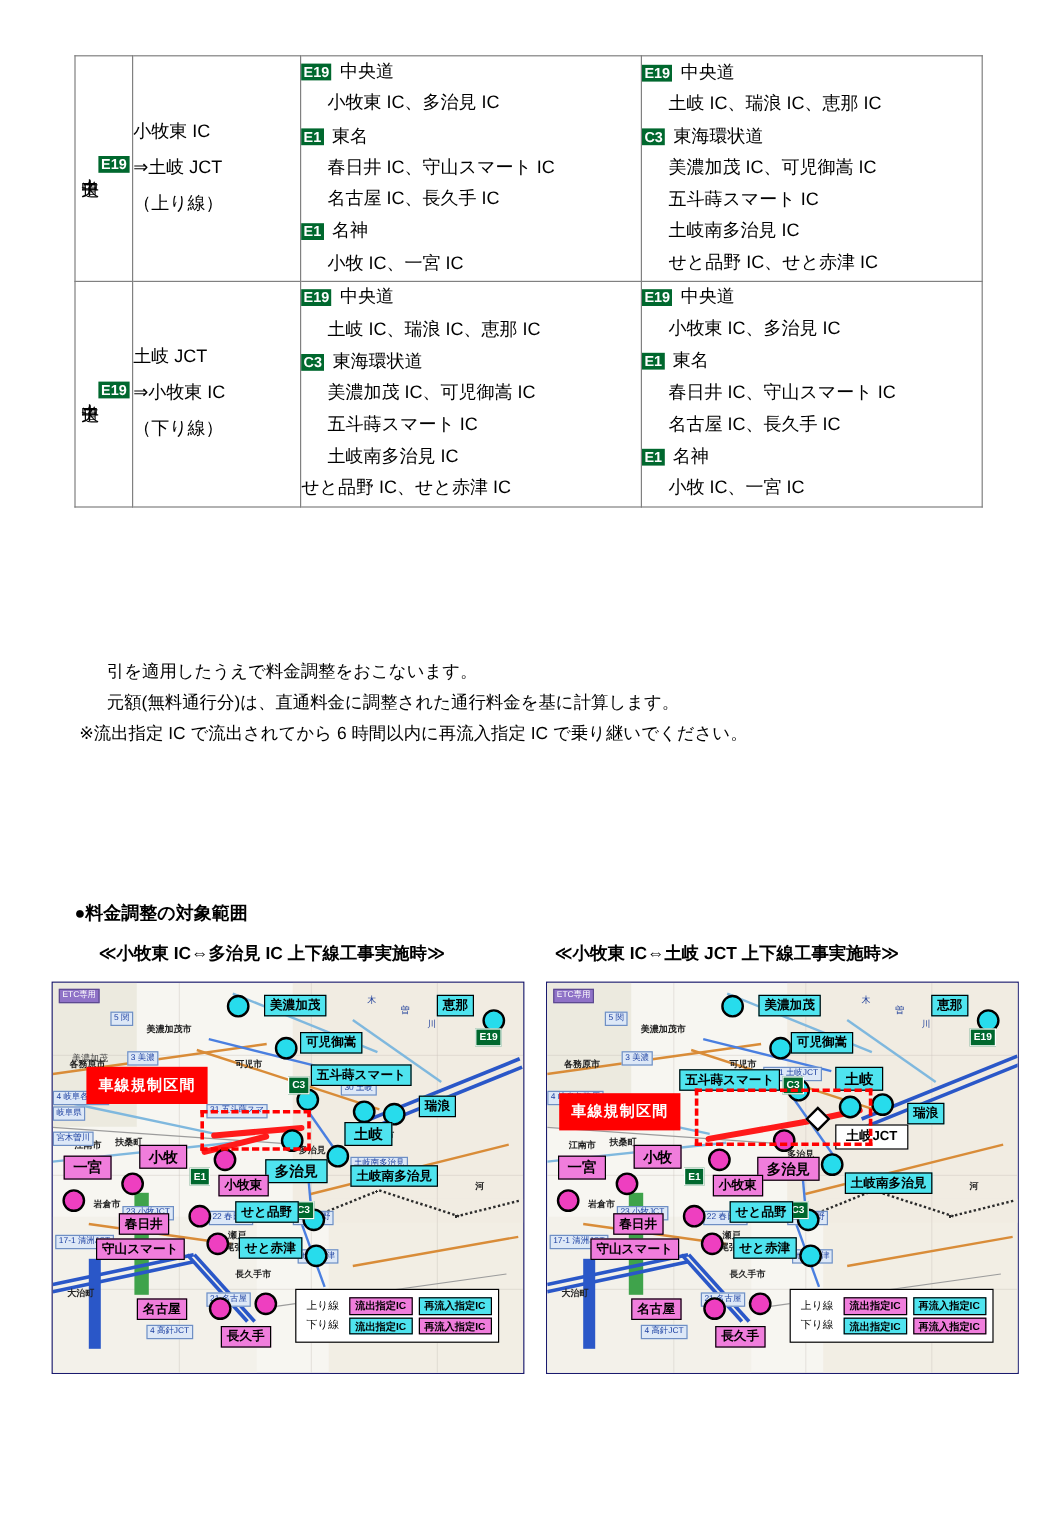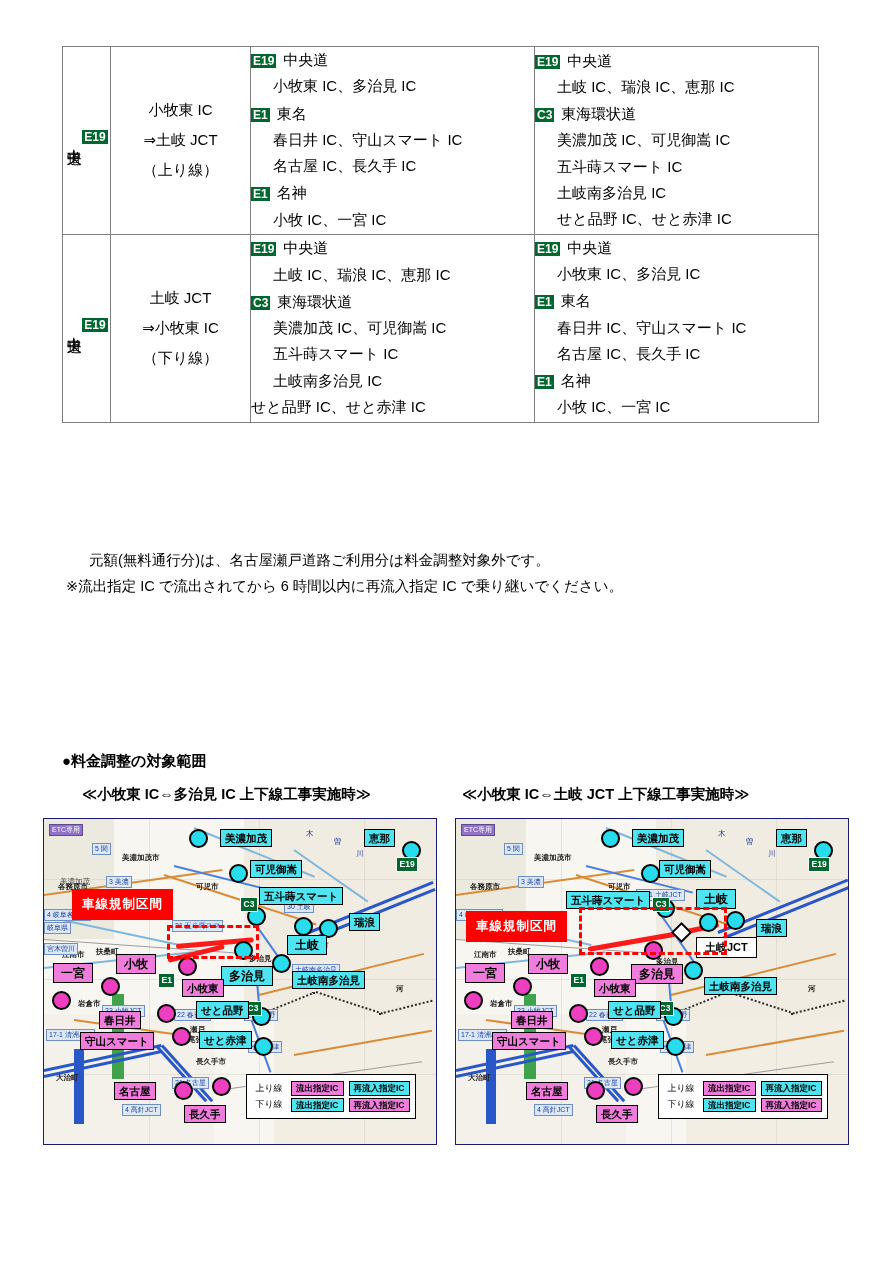--- a/index.html
+++ b/index.html
@@ -64,21 +64,21 @@
     display: block;
     margin: 0 auto 2px auto;
     width: fit-content;
   }
 
   .sec-cell {
     padding: 6px 0 6px 14px;
     font-size: 15px;
     line-height: 2.0;
   }
-  .sec-cell div { white-space: nowrap; text-align: center; }
+  .sec-cell div { white-space: nowrap; }
 
   .ic-cell {
     padding: 8px 0 10px 8px;
     font-size: 15px;
   }
   .road-group { margin-bottom: 1px; }
   .road-head {
     white-space: nowrap;
     line-height: 1.75;
   }
@@ -409,21 +409,22 @@
             <span class="badge">E1</span><span class="rname">名神</span>
           </div>
           <div class="ic-line">小牧 IC、一宮 IC</div>
         </div>
       </td>
     </tr>
   </tbody>
 </table>
 
 <div class="notes">
-  <div class="note-cont">元額(無料通行分)は、名古屋瀬戸道路ご利用分は料金調整対象外です。</div>
+  <div class="note-cont">引を適用したうえで料金調整をおこないます。</div>
+  <div class="note-cont">元額(無料通行分)は、直通料金に調整された通行料金を基に計算します。</div>
   <div class="note-item">※流出指定 IC で流出されてから 6 時間以内に再流入指定 IC で乗り継いでください。</div>
 </div>
 
 <div class="section-head">●料金調整の対象範囲</div>
 <div class="map-captions">
   <div class="map-caption left">≪小牧東 IC⇔多治見 IC 上下線工事実施時≫</div>
   <div class="map-caption right">≪小牧東 IC⇔土岐 JCT 上下線工事実施時≫</div>
 </div>
 
 <div class="maps">

